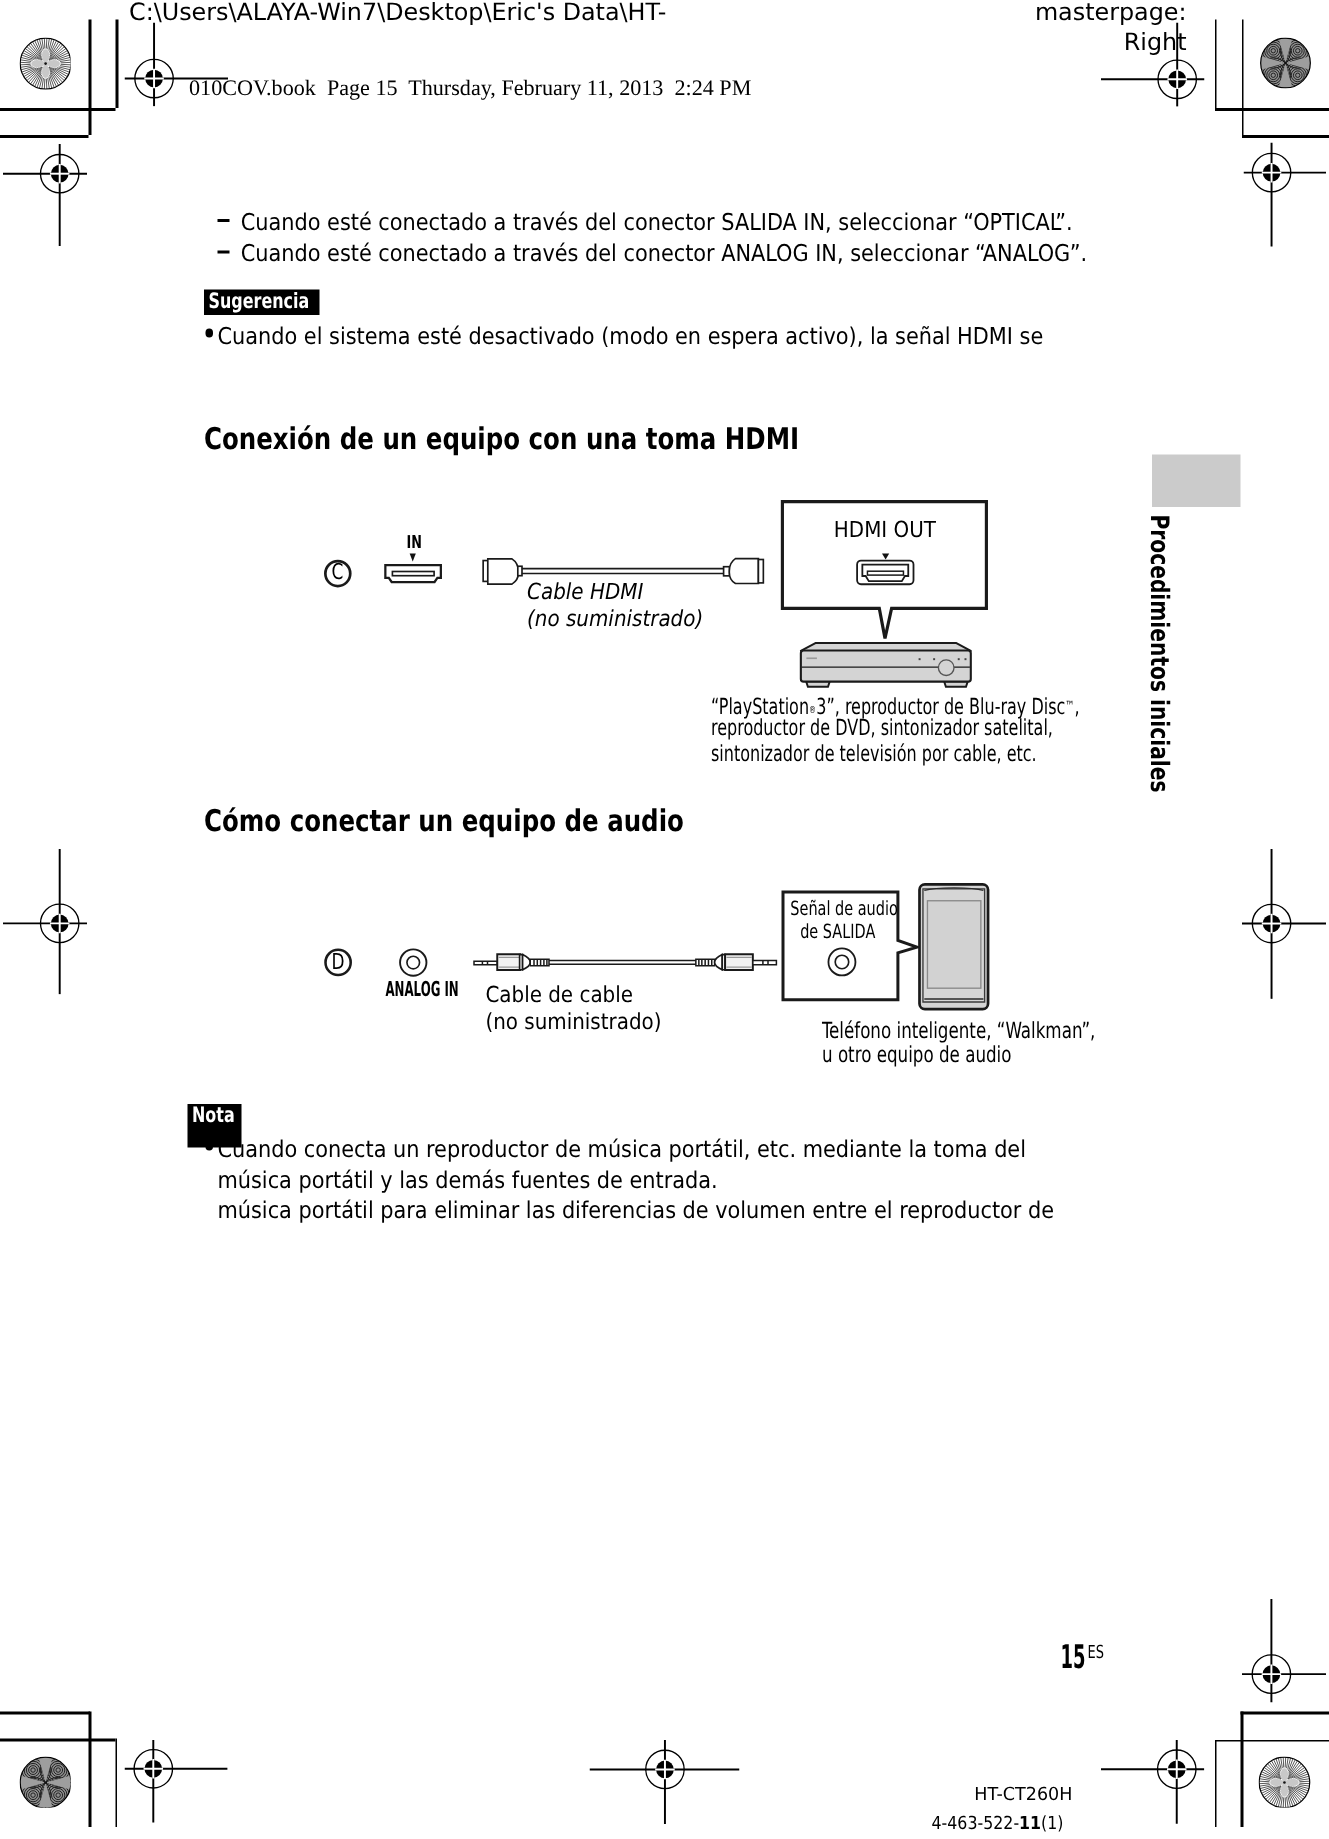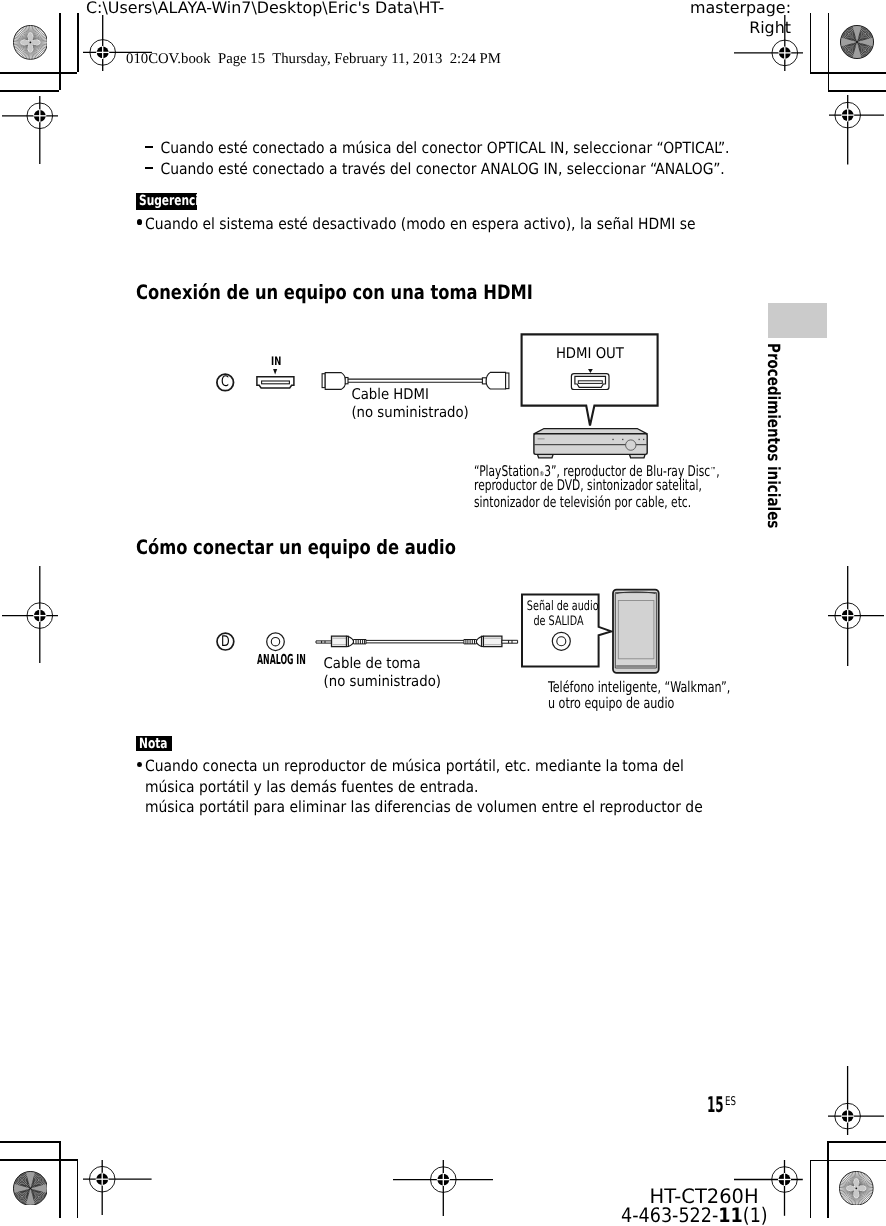--- a/index.html
+++ b/index.html
@@ -45,21 +45,21 @@
   .bub{font-size:13.05px;white-space:pre;text-align:center;transform:scaleX(0.822);transform-origin:50% 0;}
   .bub>div{height:15.8px;line-height:15.8px;white-space:pre;}
   .sidetab{position:absolute;background:#cbcbcb;}
   .sidetxt{position:absolute;font-weight:bold;font-size:16.9px;white-space:nowrap;
            writing-mode:vertical-rl;line-height:1;letter-spacing:0px;
            transform:scaleY(0.887);transform-origin:0 0;}
   .pageno{font-weight:bold;font-size:21.7px;white-space:pre;line-height:21.7px;
           transform:scaleX(0.613);transform-origin:0 0;}
   .pagesup{font-size:12px;white-space:pre;line-height:12px;
           transform:scaleX(0.80);transform-origin:0 0;}
-  .footer{font-size:20px;white-space:pre;font-stretch:normal;}
+  .footer{font-size:12px;white-space:pre;font-stretch:normal;}
   .footer>div{height:19px;line-height:19px;white-space:pre;transform-origin:0 0;}
 </style>
 </head>
 <body>
 
 <div class="abs" id="marks" style="left:0;top:0;width:886px;height:1226px;">
     <div class="cropline" style="left:0px;top:72.3px;width:77.4px;height:1.3px;"></div>
     <div class="cropline" style="left:0px;top:90.3px;width:59.3px;height:1.3px;"></div>
     <div class="cropline" style="left:59.3px;top:13px;width:1.3px;height:77.3px;"></div>
     <div class="cropline" style="left:77.4px;top:13px;width:1.3px;height:59.3px;"></div>
@@ -411,28 +411,28 @@
 
 <div class="abs" id="hdr-master" style="left:600px;top:-2.5px;width:191px;">
     <div>masterpage:</div>
     <div>Right</div>
   </div>
 
 <div class="abs" id="hdr-book" style="left:126px;top:51.8px;">010COV.book  Page 15  Thursday, February 11, 2013  2:24 PM</div>
 
 <div class="abs" style="left:145px;top:139px;">
   <span class="abs dashmark" style="left:0.3px;top:7px;"></span>
-  <span class="abs body-txt" style="left:15.5px;top:0;">Cuando esté conectado a música del conector OPTICAL IN, seleccionar “OPTICAL”.</span>
+  <span class="abs body-txt" style="left:15.5px;top:0;">Cuando esté conectado a través del conector SALIDA IN, seleccionar “OPTICAL”.</span>
 </div>
 <div class="abs" style="left:145px;top:159.5px;">
   <span class="abs dashmark" style="left:0.3px;top:7px;"></span>
   <span class="abs body-txt" style="left:15.5px;top:0;">Cuando esté conectado a través del conector ANALOG IN, seleccionar “ANALOG”.</span>
 </div>
 
-<div class="tagbox" style="left:136px;top:192.9px;width:61px;height:16.8px;">
+<div class="tagbox" style="left:136px;top:192.9px;width:77px;height:16.8px;">
     <span style="left:3.2px;top:1.4px;">Sugerencia</span>
   </div>
 <div class="abs" style="left:136.5px;top:213.5px;">
   <span class="abs dotmark" style="left:0.3px;top:5.5px;"></span>
   <div class="abs body-txt" style="left:8.5px;top:0;"><div>Cuando el sistema esté desactivado (modo en espera activo), la señal HDMI se</div></div>
   </div>
 
 <div class="abs h2" style="left:136px;top:283px;">Conexión de un equipo con una toma HDMI</div>
 
 <svg class="abs" style="left:0px;top:0px;" width="886" height="1226" viewBox="0 0 886 1226" fill="none">
@@ -481,21 +481,21 @@
       <rect x="622.1" y="438.8" width="1.3" height="1.3"></rect>
       <rect x="638.5" y="438.8" width="1.3" height="1.3"></rect>
       <rect x="643.0" y="438.8" width="1.3" height="1.3"></rect>
     </g>
   </g>
 </svg>
 
 <div class="abs badge-letter" style="left:220.6px;top:375.4px;">C</div>
 
 <div class="abs portlabel" style="left:270.5px;top:356px;">IN</div>
-<div class="abs lbl" style="left:351.4px;top:386px;"><div>Cable HDMI</div><div>(no suministrado)</div></div>
+<div class="abs lbl" style="left:351.4px;top:386px;font-style:italic;"><div>Cable HDMI</div><div>(no suministrado)</div></div>
 <div class="abs lbl" style="left:555.9px;top:345px;">HDMI OUT</div>
 <div class="abs cap" style="left:474.2px;top:461.6px;"><div>“PlayStation<span class="regmk">®</span>3”, reproductor de Blu-ray Disc<span class="tmmk">™</span>,</div><div>reproductor de DVD, sintonizador satelital,</div><div>sintonizador de televisión por cable, etc.</div></div>
 
 <div class="abs h2" style="left:136px;top:538px;">Cómo conectar un equipo de audio</div>
 
 <svg class="abs" style="left:0px;top:0px;" width="886" height="1226" viewBox="0 0 886 1226" fill="none">
 
   <g>
     <circle cx="225.4" cy="641.6" r="8.4" fill="#fff" stroke="#1a1a1a" stroke-width="1.7"></circle>
   </g>
@@ -536,25 +536,25 @@
     <rect x="613.0" y="589.6" width="45.7" height="83.2" rx="3.6" fill="#d4d4d4" stroke="#1a1a1a" stroke-width="1.8"></rect>
     <path d="M615.3 592.6 H656.4 V668.0 H615.3 Z" fill="#d6d6d6" stroke="#3a3a3a" stroke-width="0.9"></path>
     <rect x="618.3" y="600.5" width="35.6" height="58.3" fill="#d2d2d2" stroke="#8a8a8a" stroke-width="0.9"></rect>
     <path d="M616.2 593.6 C624 591.4 648 591.4 655.6 593.6" fill="none" stroke="#2a2a2a" stroke-width="0.9"></path>
     <path d="M616.2 666.0 H655.6" fill="none" stroke="#2a2a2a" stroke-width="0.9"></path>
   </g>
 </svg>
 
 <div class="abs badge-letter" style="left:221.4px;top:634.8px;">D</div>
 <div class="abs jacklabel" style="left:257.3px;top:654.2px;">ANALOG IN</div>
-<div class="abs lbl" style="left:323.6px;top:654.8px;"><div>Cable de toma</div><div>(no suministrado)</div></div>
+<div class="abs lbl" style="left:323.6px;top:654.8px;"><div>Cable de cable</div><div>(no suministrado)</div></div>
 <div class="abs bub" style="left:520.2px;top:598.5px;width:77px;"><div>Señal de audio</div><div>de SALIDA</div></div>
 <div class="abs cap2" style="left:547.5px;top:680px;"><div>Teléfono inteligente, “Walkman”,</div><div>u otro equipo de audio</div></div>
 
-<div class="tagbox" style="left:136px;top:735.6px;width:36px;height:15px;">
+<div class="tagbox" style="left:125px;top:735.6px;width:36px;height:29px;">
     <span style="left:3.2px;top:1.4px;">Nota</span>
   </div>
 <div class="abs" style="left:136.5px;top:756px;">
   <span class="abs dotmark" style="left:0.3px;top:5.5px;"></span>
   <div class="abs body-txt" style="left:8.5px;top:0;"><div>Cuando conecta un reproductor de música portátil, etc. mediante la toma del</div><div>música portátil y las demás fuentes de entrada.</div><div>música portátil para eliminar las diferencias de volumen entre el reproductor de</div></div>
   </div>
 
 <div class="sidetab" style="left:767.8px;top:302.8px;width:59.1px;height:34.9px;"></div>
 <div class="sidetxt" style="left:764.6px;top:343.2px;">Procedimientos iniciales</div>
 

